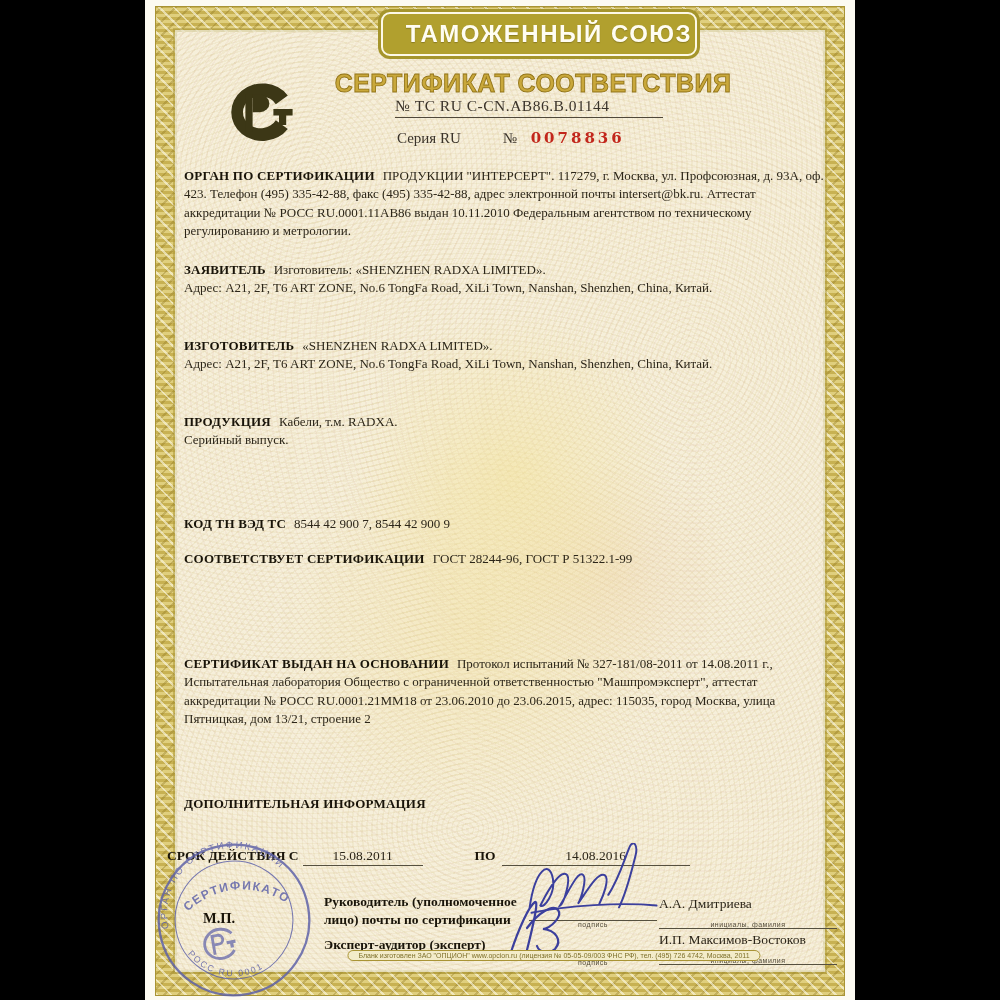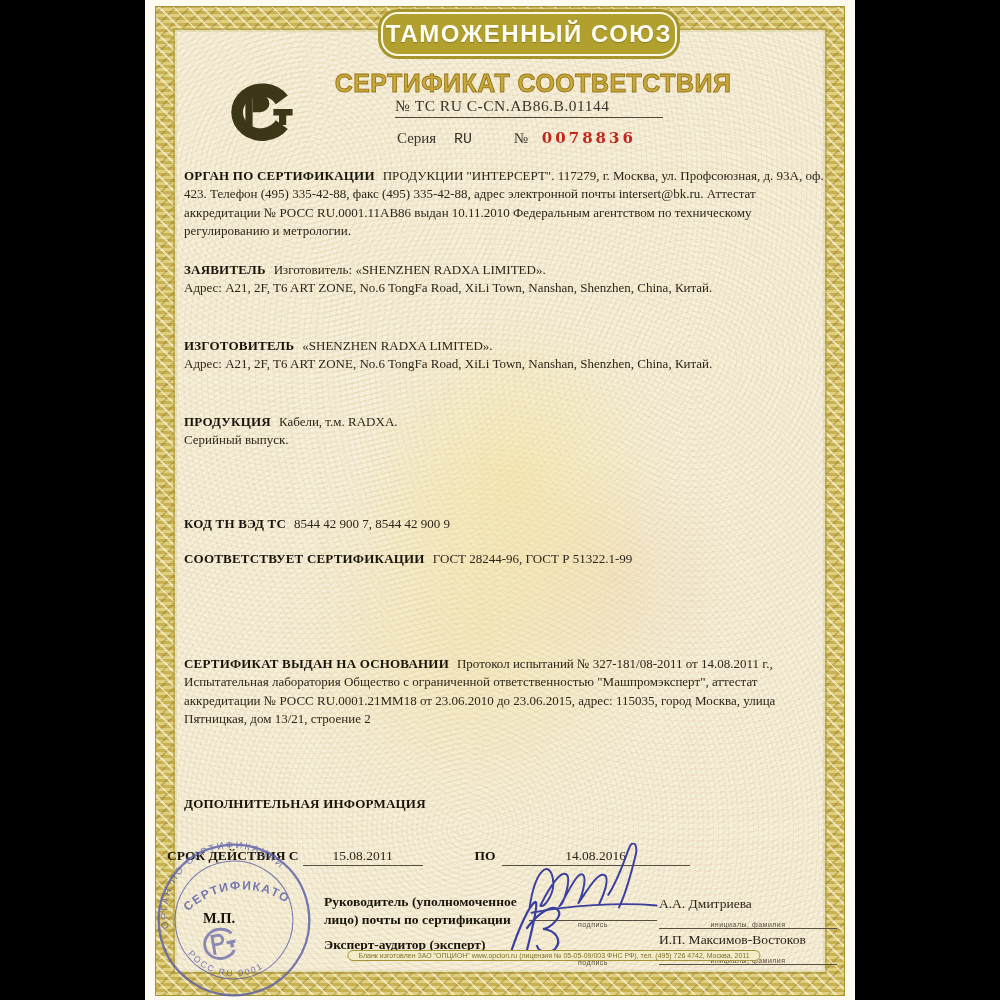--- a/index.html
+++ b/index.html
@@ -27,42 +27,43 @@
       radial-gradient(circle 270px at 46% 64%, rgba(240,219,140,.38), rgba(240,219,140,0) 72%),
       radial-gradient(circle 170px at 68% 58%, rgba(236,205,160,.30), rgba(236,205,160,0) 70%),
       repeating-radial-gradient(circle at 20% 15%, rgba(195,165,85,.10) 0 1.5px, rgba(255,255,255,0) 1.5px 5px),
       repeating-radial-gradient(circle at 80% 35%, rgba(205,150,140,.09) 0 1.5px, rgba(255,255,255,0) 1.5px 6px),
       repeating-radial-gradient(circle at 45% 85%, rgba(190,170,90,.10) 0 1.5px, rgba(255,255,255,0) 1.5px 5px),
       #f6efda;
     box-shadow:0 0 0 2px rgba(255,255,255,.6), 0 0 0 4px rgba(168,147,52,.5);
   }
   .badge{
     position:absolute;left:236px;top:12px;width:292px;height:40px;
-    background:#b1a02e;border:2px solid #fdf9e6;border-radius:17px;
+    background:#b1a02e;border:2px solid #fdf9e6;border-radius:9px;
     box-shadow:0 0 0 3px #a5952c;
     display:flex;align-items:center;justify-content:center;
     font-family:"Liberation Sans",sans-serif;font-weight:bold;font-size:24px;
     color:#fffdf2;letter-spacing:1.5px;white-space:nowrap;
     text-shadow:0 1px 1px rgba(90,80,20,.45);
+    padding-left:20px;
   }
   .doc-title{
     position:absolute;left:178px;top:68px;width:420px;text-align:center;
     font-family:"Liberation Sans",sans-serif;font-weight:bold;font-size:26px;
     letter-spacing:.5px;color:#c9a83b;-webkit-text-stroke:.9px #927417;
     text-shadow:0 1px 1px rgba(255,255,255,.55);white-space:nowrap;transform:scaleX(.96);
   }
   .cert-number{
     position:absolute;left:250px;top:97px;width:268px;
     border-bottom:1px solid #4f483a;padding-bottom:2px;
     font-size:15.5px;color:#3a332a;letter-spacing:.5px;white-space:nowrap;
   }
   .series-row{
     position:absolute;left:252px;top:129px;font-size:15px;color:#3a332a;white-space:nowrap;
   }
-  .series-row .reg{margin-left:14px;font-family:Liberation Mono, monospace;}
+  .series-row .reg{}
   .series-row .nosign{margin-left:38px;}
   .series-value{
     margin-left:10px;font-family:"DejaVu Serif",serif;font-weight:bold;
     font-size:15px;color:#c2271c;letter-spacing:3px;margin-top:28px;
   }
   .sect{position:absolute;left:39px;width:640px;font-size:13px;line-height:1.42;color:#2c2619;}
   .sect b{font-size:13px;letter-spacing:.2px;color:#191409;}
   .sect .gap{display:inline-block;width:8px;}
   .block{display:block;}
   .validity{

